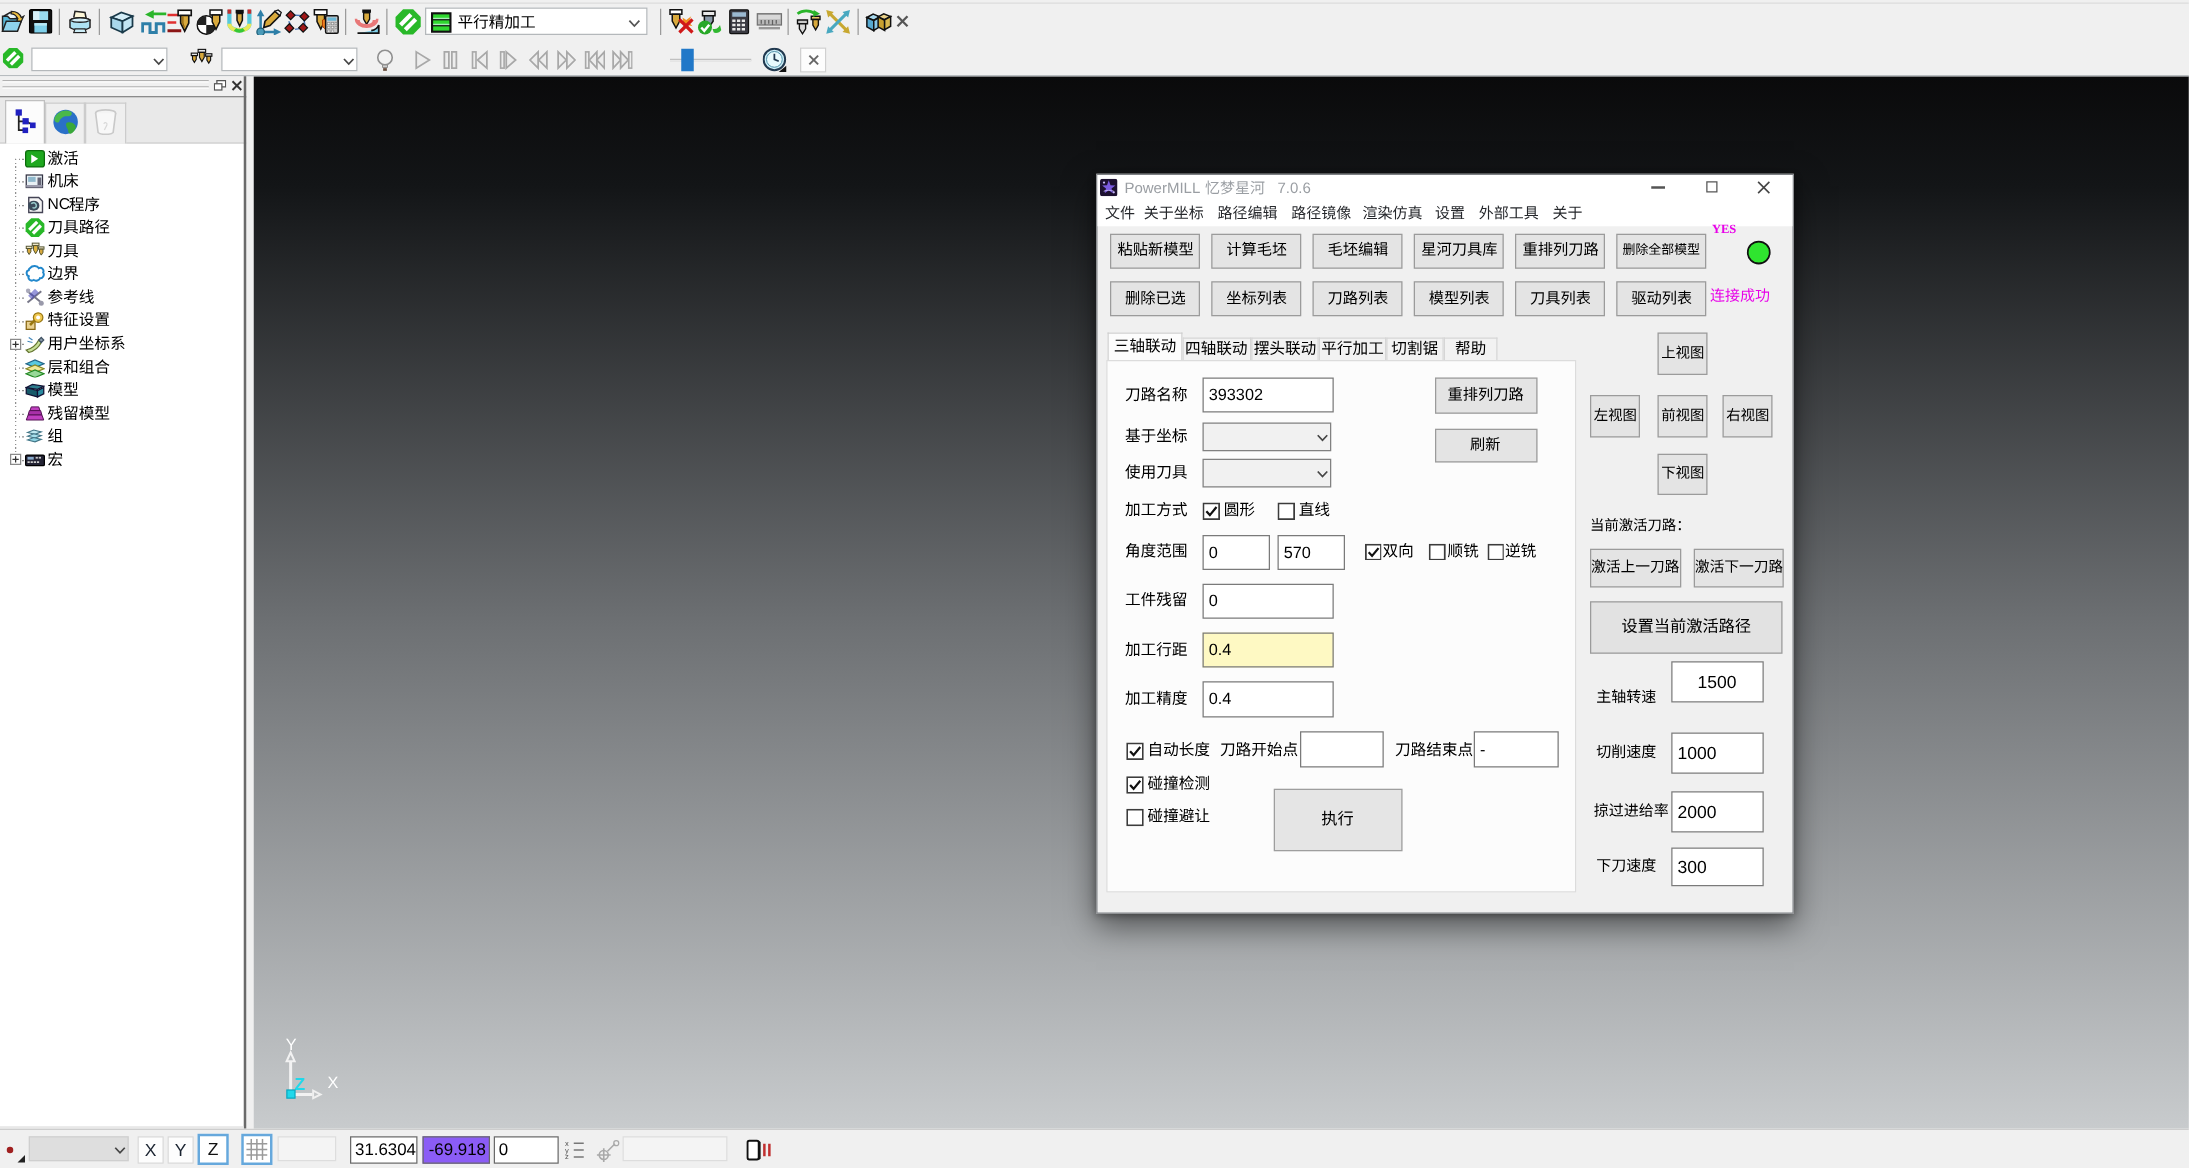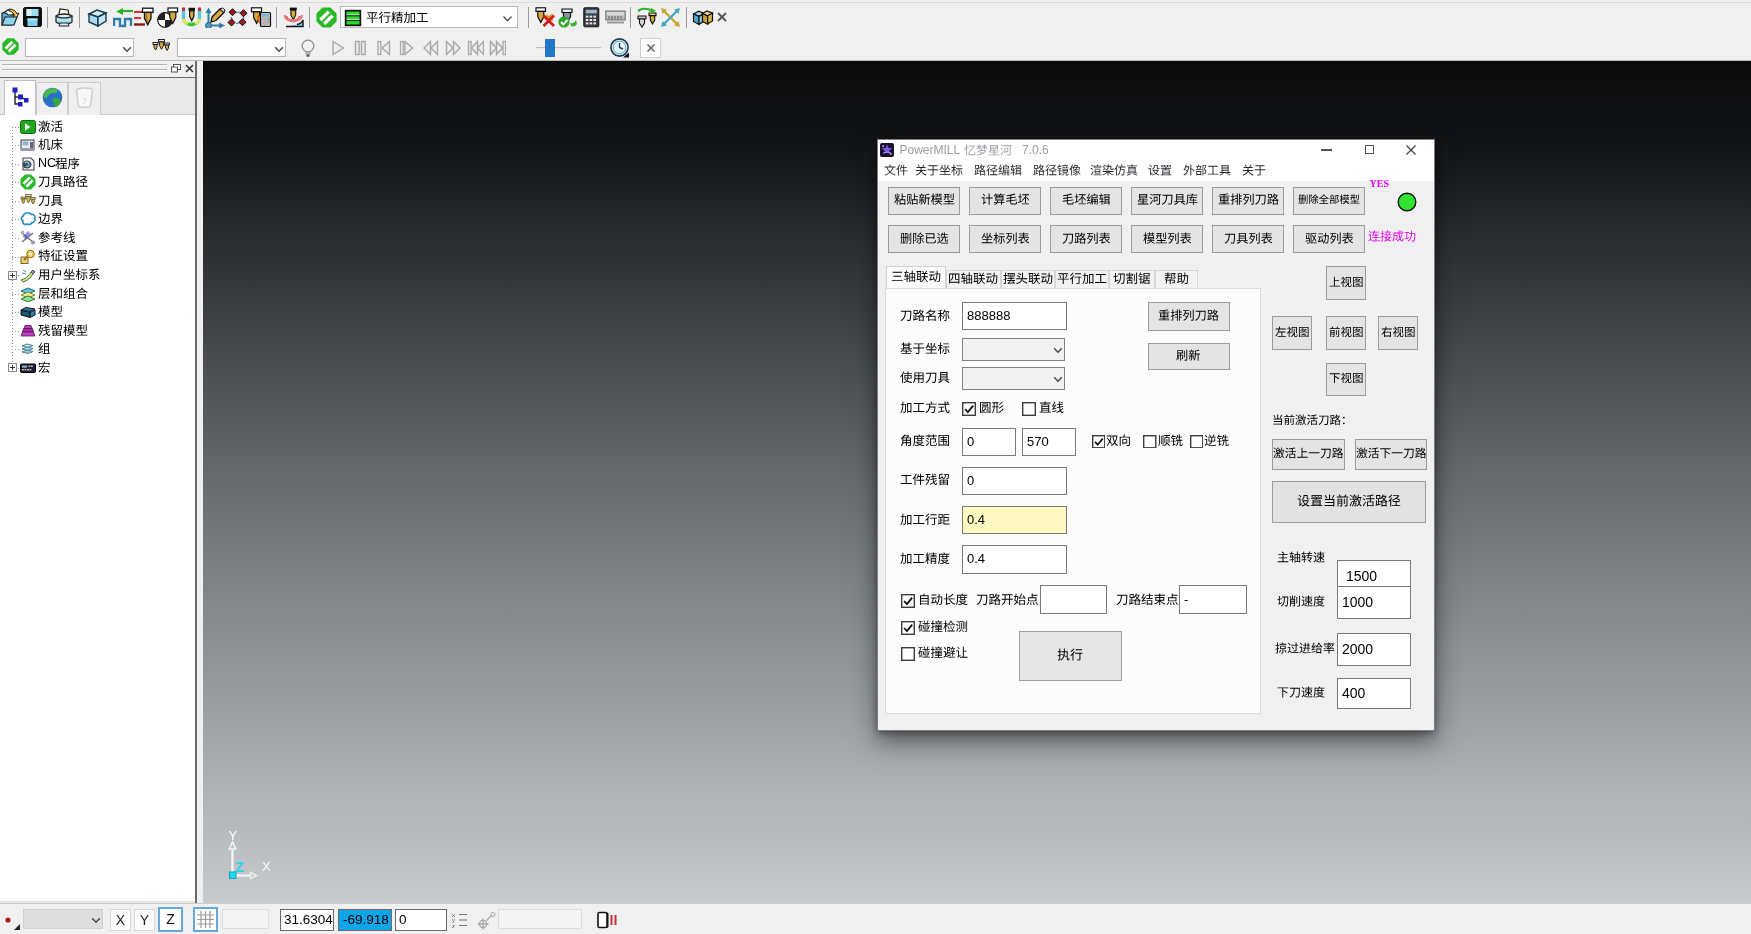--- a/index.html
+++ b/index.html
@@ -765,21 +765,21 @@
 <div style="position:absolute;left:134px;top:909px;width:21px;height:22px;background:#fdfdfd;border:1px solid #d8d8d8;text-align:center;font:14px 'Liberation Sans';color:#1a2330;line-height:21px">Y</div>
 <div style="position:absolute;left:158px;top:907px;width:25px;height:25px;background:#fff;border:2px solid #66a8dc;text-align:center;font:14px 'Liberation Sans';color:#111;line-height:21px">Z</div>
 <div style="position:absolute;left:193px;top:907px;width:25px;height:25px;background:#fff;border:2px solid #66a8dc"></div>
 <svg style="position:absolute;left:197px;top:911px" width="17" height="17" viewBox="0 0 17 17">
     <g stroke="#9a9a9a" stroke-width="1.2">
       <path d="M4 0v17M8.5 0v17M13 0v17M0 4h17M0 8.5h17M0 13h17"></path>
     </g>
   </svg>
 <div style="position:absolute;left:222px;top:909px;width:47px;height:20px;background:#f4f4f4;border:1px solid #dddddd;"></div>
 <div style="position:absolute;left:280px;top:909px;width:52px;height:20px;background:#fff;border:1px solid #6a6a6a;font:13.5px 'Liberation Sans',sans-serif;color:#000;line-height:20px;padding-left:3px;box-sizing:border-box;width:54px;height:22px">31.6304</div>
-<div style="position:absolute;left:338px;top:909px;width:52px;height:20px;background:#0ea5e9;border:1px solid #6a6a6a;font:13.5px 'Liberation Sans',sans-serif;color:#000;line-height:20px;padding-left:4px;box-sizing:border-box;width:54px;height:22px">-69.918</div>
+<div style="position:absolute;left:338px;top:909px;width:52px;height:20px;background:#8b5cf6;border:1px solid #6a6a6a;font:13.5px 'Liberation Sans',sans-serif;color:#000;line-height:20px;padding-left:4px;box-sizing:border-box;width:54px;height:22px">-69.918</div>
 <div style="position:absolute;left:395px;top:909px;width:50px;height:20px;background:#fff;border:1px solid #6a6a6a;font:13.5px 'Liberation Sans',sans-serif;color:#000;line-height:20px;padding-left:3px;box-sizing:border-box;width:52px;height:22px">0</div>
 <svg style="position:absolute;left:452px;top:911px" width="18" height="18" viewBox="0 0 18 18">
     <g font-family="Liberation Sans" font-size="6" fill="#555">
       <text x="0" y="5.5">x</text>
       <text x="0" y="11">y</text>
       <text x="0" y="16.5">z</text>
     </g>
     <g stroke="#777" stroke-width="1.2">
       <path d="M7 3.5h8M7 9h8M7 14.5h8"></path>
     </g>
@@ -1174,21 +1174,21 @@
 <div style="position:absolute;left:900px;top:552.4px">
     <svg width="50.0" height="14.8" style="display:block" viewBox="0 0 400 118.0">
       <g fill="#000" transform="translate(0,88.0)">
         <use href="#g52A0"></use>
         <use href="#g5DE5" x="100"></use>
         <use href="#g7CBE" x="200"></use>
         <use href="#g5EA6" x="300"></use>
       </g>
     </svg>
   </div>
-<div style="position:absolute;left:962px;top:301.5px;width:102.5px;height:26px;background:#fff;border:1px solid #7a7a7a;font:13px 'Liberation Sans',sans-serif;color:#000;line-height:26px;padding-left:4px;box-sizing:border-box;width:104.5px;height:28px">888888</div>
+<div style="position:absolute;left:962px;top:301.5px;width:102.5px;height:26px;background:#fff;border:1px solid #7a7a7a;font:13px 'Liberation Sans',sans-serif;color:#000;line-height:26px;padding-left:4px;box-sizing:border-box;width:104.5px;height:28px">393302</div>
 <div style="position:absolute;left:962px;top:338px;width:102.5px;height:22.5px;background:#f1f1f1;border:1px solid #818181;"></div>
 <svg style="position:absolute;left:1052.5px;top:347px" width="10" height="7" viewBox="0 0 10 7">
     <path d="M1.2 1.2L5 5.2L8.8 1.2" fill="none" stroke="#464646" stroke-width="1.4"></path>
   </svg>
 <div style="position:absolute;left:962px;top:367px;width:102.5px;height:22.5px;background:#f1f1f1;border:1px solid #818181;"></div>
 <svg style="position:absolute;left:1052.5px;top:376px" width="10" height="7" viewBox="0 0 10 7">
     <path d="M1.2 1.2L5 5.2L8.8 1.2" fill="none" stroke="#464646" stroke-width="1.4"></path>
   </svg>
 <svg style="position:absolute;left:962px;top:401.5px" width="14" height="14" viewBox="0 0 14 14">
     <rect x="0.7" y="0.7" width="12.6" height="12.6" fill="#fff" stroke="#3c3c3c" stroke-width="1.4"></rect>
@@ -1443,21 +1443,21 @@
 <div style="position:absolute;left:1276.5px;top:550.7px">
     <svg width="48.0" height="14.2" style="display:block" viewBox="0 0 400 118.0">
       <g fill="#000" transform="translate(0,88.0)">
         <use href="#g4E3B"></use>
         <use href="#g8F74" x="100"></use>
         <use href="#g8F6C" x="200"></use>
         <use href="#g901F" x="300"></use>
       </g>
     </svg>
   </div>
-<div style="position:absolute;left:1337px;top:560px;width:72px;height:31px;background:#fff;border:1px solid #7a7a7a;font:14px 'Liberation Sans',sans-serif;color:#000;line-height:31px;padding-left:8px;box-sizing:border-box;width:74px;height:33px">1500</div>
+<div style="position:absolute;left:1337px;top:529px;width:72px;height:31px;background:#fff;border:1px solid #7a7a7a;font:14px 'Liberation Sans',sans-serif;color:#000;line-height:31px;padding-left:20px;box-sizing:border-box;width:74px;height:33px">1500</div>
 <div style="position:absolute;left:1276.5px;top:595.2px">
     <svg width="48.0" height="14.2" style="display:block" viewBox="0 0 400 118.0">
       <g fill="#000" transform="translate(0,88.0)">
         <use href="#g5207"></use>
         <use href="#g524A" x="100"></use>
         <use href="#g901F" x="200"></use>
         <use href="#g5EA6" x="300"></use>
       </g>
     </svg>
   </div>
@@ -1477,12 +1477,12 @@
 <div style="position:absolute;left:1276.5px;top:686.2px">
     <svg width="48.0" height="14.2" style="display:block" viewBox="0 0 400 118.0">
       <g fill="#000" transform="translate(0,88.0)">
         <use href="#g4E0B"></use>
         <use href="#g5200" x="100"></use>
         <use href="#g901F" x="200"></use>
         <use href="#g5EA6" x="300"></use>
       </g>
     </svg>
   </div>
-<div style="position:absolute;left:1337px;top:677.5px;width:72px;height:29.5px;background:#fff;border:1px solid #7a7a7a;font:14px 'Liberation Sans',sans-serif;color:#000;line-height:29.5px;padding-left:4px;box-sizing:border-box;width:74px;height:31.5px">400</div>
+<div style="position:absolute;left:1337px;top:677.5px;width:72px;height:29.5px;background:#fff;border:1px solid #7a7a7a;font:14px 'Liberation Sans',sans-serif;color:#000;line-height:29.5px;padding-left:4px;box-sizing:border-box;width:74px;height:31.5px">300</div>
 </body></html>

